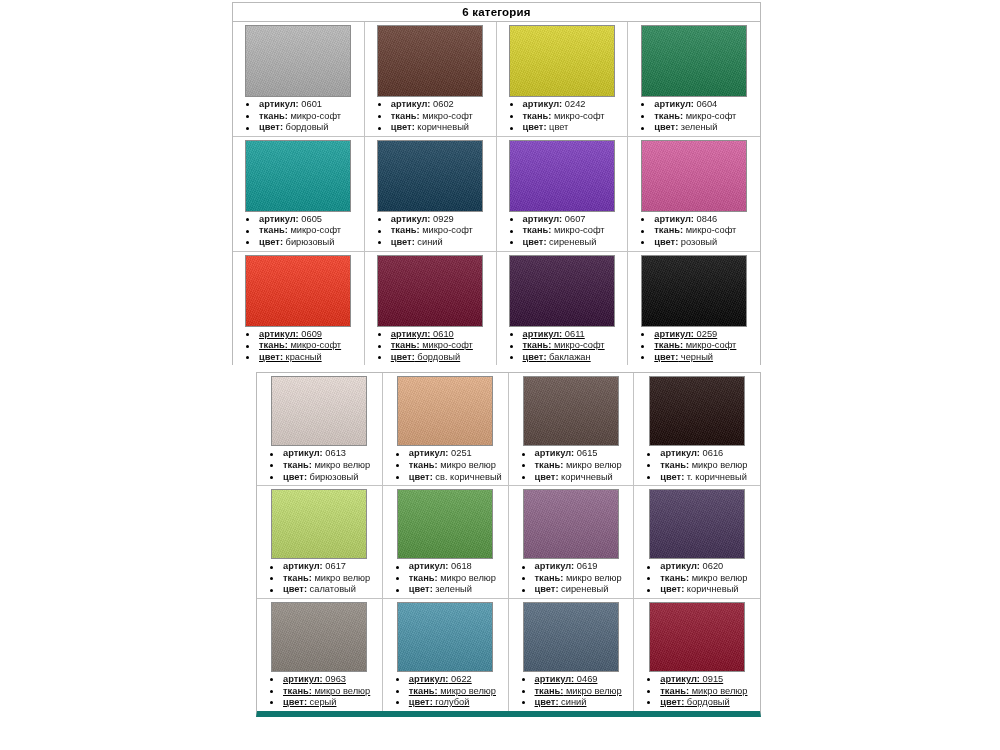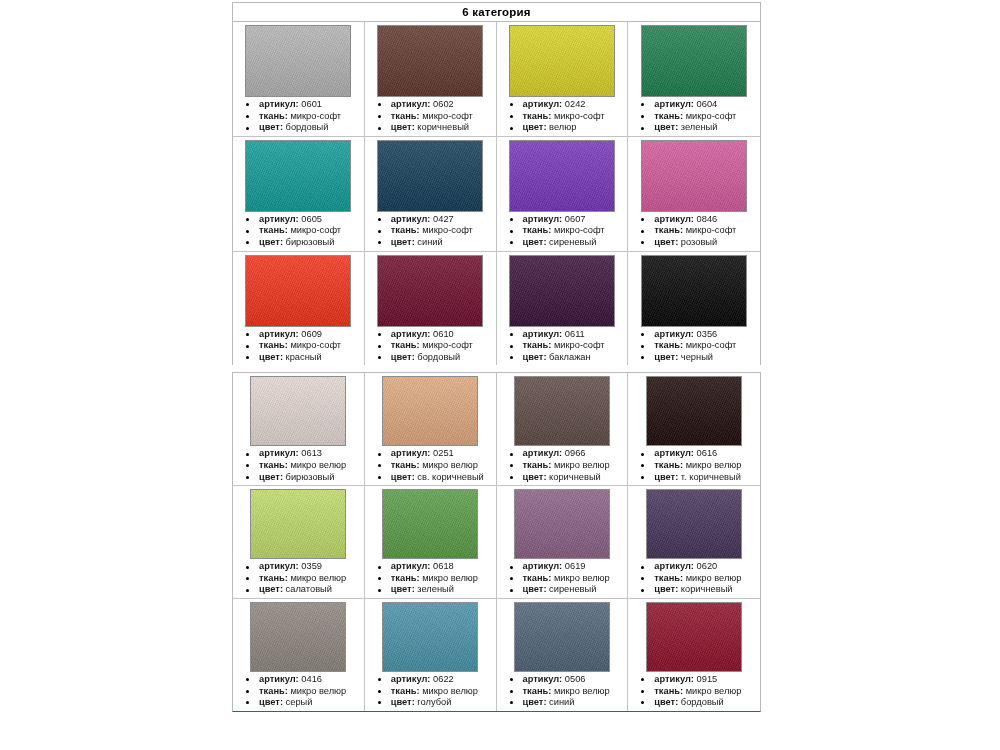--- a/index.html
+++ b/index.html
@@ -33,36 +33,36 @@
     color: #000000;
     letter-spacing: 0.2px;
     background: #ffffff;
   }
   .grid-block {
     border-left: 1px solid #b9b9b9;
     border-right: 1px solid #b9b9b9;
     border-top: 1px solid #b9b9b9;
     background: #ef4444;
   }
-  .grid-block.block-bottom { border-bottom: 1px solid #0f766e; }
+  .grid-block.block-bottom { border-bottom: 6px solid #0f766e; margin-left: 24px; }
   .spacer-gap { height: 7px; background: #ffffff; }
 
   .row {
     display: flex;
     width: 100%;
   }
   .cell {
     width: 25%;
     border-right: 1px solid #c3c3c3;
     border-bottom: 1px solid #c3c3c3;
     padding: 3px 2px 2px 2px;
     background: #ffffff;
   }
   .cell:last-child { border-right: none; }
-  .row:last-child .cell { border-bottom: none; }
+  .row:last-child .cell { border-bottom: none; text-decoration: underline; }
 
   .swatch {
     width: 106px;
     height: 72px;
     margin: 0 auto 2px auto;
     border: 1px solid #8d8d8d;
     position: relative;
     overflow: hidden;
   }
   .swatch.narrow { width: 96px; height: 70px; }
@@ -123,21 +123,21 @@
               <li><span class="k">артикул:</span><span class="v"> 0602</span></li>
               <li><span class="k">ткань:</span><span class="v"> микро-софт</span></li>
               <li><span class="k">цвет:</span><span class="v"> коричневый</span></li>
             </ul>
           </div>
           <div class="cell">
             <div class="swatch" style="background: rgb(217, 210, 38);"></div>
             <ul class="specs">
               <li><span class="k">артикул:</span><span class="v"> 0242</span></li>
               <li><span class="k">ткань:</span><span class="v"> микро-софт</span></li>
-              <li><span class="k">цвет:</span><span class="v"> велюр</span></li>
+              <li><span class="k">цвет:</span><span class="v"> цвет</span></li>
             </ul>
           </div>
           <div class="cell">
             <div class="swatch" style="background: rgb(29, 126, 77);"></div>
             <ul class="specs">
               <li><span class="k">артикул:</span><span class="v"> 0604</span></li>
               <li><span class="k">ткань:</span><span class="v"> микро-софт</span></li>
               <li><span class="k">цвет:</span><span class="v"> зеленый</span></li>
             </ul>
           </div>
@@ -147,21 +147,21 @@
             <div class="swatch" style="background: rgb(15, 155, 151);"></div>
             <ul class="specs">
               <li><span class="k">артикул:</span><span class="v"> 0605</span></li>
               <li><span class="k">ткань:</span><span class="v"> микро-софт</span></li>
               <li><span class="k">цвет:</span><span class="v"> бирюзовый</span></li>
             </ul>
           </div>
           <div class="cell">
             <div class="swatch" style="background: rgb(18, 60, 86);"></div>
             <ul class="specs">
-              <li><span class="k">артикул:</span><span class="v"> 0427</span></li>
+              <li><span class="k">артикул:</span><span class="v"> 0929</span></li>
               <li><span class="k">ткань:</span><span class="v"> микро-софт</span></li>
               <li><span class="k">цвет:</span><span class="v"> синий</span></li>
             </ul>
           </div>
           <div class="cell">
             <div class="swatch" style="background: rgb(119, 52, 187);"></div>
             <ul class="specs">
               <li><span class="k">артикул:</span><span class="v"> 0607</span></li>
               <li><span class="k">ткань:</span><span class="v"> микро-софт</span></li>
               <li><span class="k">цвет:</span><span class="v"> сиреневый</span></li>
@@ -197,21 +197,21 @@
             <div class="swatch" style="background: rgb(55, 17, 58);"></div>
             <ul class="specs">
               <li><span class="k">артикул:</span><span class="v"> 0611</span></li>
               <li><span class="k">ткань:</span><span class="v"> микро-софт</span></li>
               <li><span class="k">цвет:</span><span class="v"> баклажан</span></li>
             </ul>
           </div>
           <div class="cell">
             <div class="swatch" style="background: rgb(5, 5, 5);"></div>
             <ul class="specs">
-              <li><span class="k">артикул:</span><span class="v"> 0356</span></li>
+              <li><span class="k">артикул:</span><span class="v"> 0259</span></li>
               <li><span class="k">ткань:</span><span class="v"> микро-софт</span></li>
               <li><span class="k">цвет:</span><span class="v"> черный</span></li>
             </ul>
           </div>
         </div>
       </div>
 
     <div class="spacer-gap"></div>
 
     <div class="grid-block block-bottom" id="block-1">
@@ -228,39 +228,39 @@
             <div class="swatch narrow" style="background: rgb(224, 168, 126);"></div>
             <ul class="specs">
               <li><span class="k">артикул:</span><span class="v"> 0251</span></li>
               <li><span class="k">ткань:</span><span class="v"> микро велюр</span></li>
               <li><span class="k">цвет:</span><span class="v"> св. коричневый</span></li>
             </ul>
           </div>
           <div class="cell">
             <div class="swatch narrow" style="background: rgb(94, 74, 68);"></div>
             <ul class="specs">
-              <li><span class="k">артикул:</span><span class="v"> 0966</span></li>
+              <li><span class="k">артикул:</span><span class="v"> 0615</span></li>
               <li><span class="k">ткань:</span><span class="v"> микро велюр</span></li>
               <li><span class="k">цвет:</span><span class="v"> коричневый</span></li>
             </ul>
           </div>
           <div class="cell">
             <div class="swatch narrow" style="background: rgb(29, 10, 8);"></div>
             <ul class="specs">
               <li><span class="k">артикул:</span><span class="v"> 0616</span></li>
               <li><span class="k">ткань:</span><span class="v"> микро велюр</span></li>
               <li><span class="k">цвет:</span><span class="v"> т. коричневый</span></li>
             </ul>
           </div>
         </div>
         <div class="row">
           <div class="cell">
             <div class="swatch narrow" style="background: rgb(191, 220, 106);"></div>
             <ul class="specs">
-              <li><span class="k">артикул:</span><span class="v"> 0359</span></li>
+              <li><span class="k">артикул:</span><span class="v"> 0617</span></li>
               <li><span class="k">ткань:</span><span class="v"> микро велюр</span></li>
               <li><span class="k">цвет:</span><span class="v"> салатовый</span></li>
             </ul>
           </div>
           <div class="cell">
             <div class="swatch narrow" style="background: rgb(89, 156, 69);"></div>
             <ul class="specs">
               <li><span class="k">артикул:</span><span class="v"> 0618</span></li>
               <li><span class="k">ткань:</span><span class="v"> микро велюр</span></li>
               <li><span class="k">цвет:</span><span class="v"> зеленый</span></li>
@@ -280,37 +280,37 @@
               <li><span class="k">артикул:</span><span class="v"> 0620</span></li>
               <li><span class="k">ткань:</span><span class="v"> микро велюр</span></li>
               <li><span class="k">цвет:</span><span class="v"> коричневый</span></li>
             </ul>
           </div>
         </div>
         <div class="row">
           <div class="cell">
             <div class="swatch narrow" style="background: rgb(142, 134, 126);"></div>
             <ul class="specs">
-              <li><span class="k">артикул:</span><span class="v"> 0416</span></li>
+              <li><span class="k">артикул:</span><span class="v"> 0963</span></li>
               <li><span class="k">ткань:</span><span class="v"> микро велюр</span></li>
               <li><span class="k">цвет:</span><span class="v"> серый</span></li>
             </ul>
           </div>
           <div class="cell">
             <div class="swatch narrow" style="background: rgb(71, 146, 169);"></div>
             <ul class="specs">
               <li><span class="k">артикул:</span><span class="v"> 0622</span></li>
               <li><span class="k">ткань:</span><span class="v"> микро велюр</span></li>
               <li><span class="k">цвет:</span><span class="v"> голубой</span></li>
             </ul>
           </div>
           <div class="cell">
             <div class="swatch narrow" style="background: rgb(78, 99, 120);"></div>
             <ul class="specs">
-              <li><span class="k">артикул:</span><span class="v"> 0506</span></li>
+              <li><span class="k">артикул:</span><span class="v"> 0469</span></li>
               <li><span class="k">ткань:</span><span class="v"> микро велюр</span></li>
               <li><span class="k">цвет:</span><span class="v"> синий</span></li>
             </ul>
           </div>
           <div class="cell">
             <div class="swatch narrow" style="background: rgb(142, 15, 40);"></div>
             <ul class="specs">
               <li><span class="k">артикул:</span><span class="v"> 0915</span></li>
               <li><span class="k">ткань:</span><span class="v"> микро велюр</span></li>
               <li><span class="k">цвет:</span><span class="v"> бордовый</span></li>

